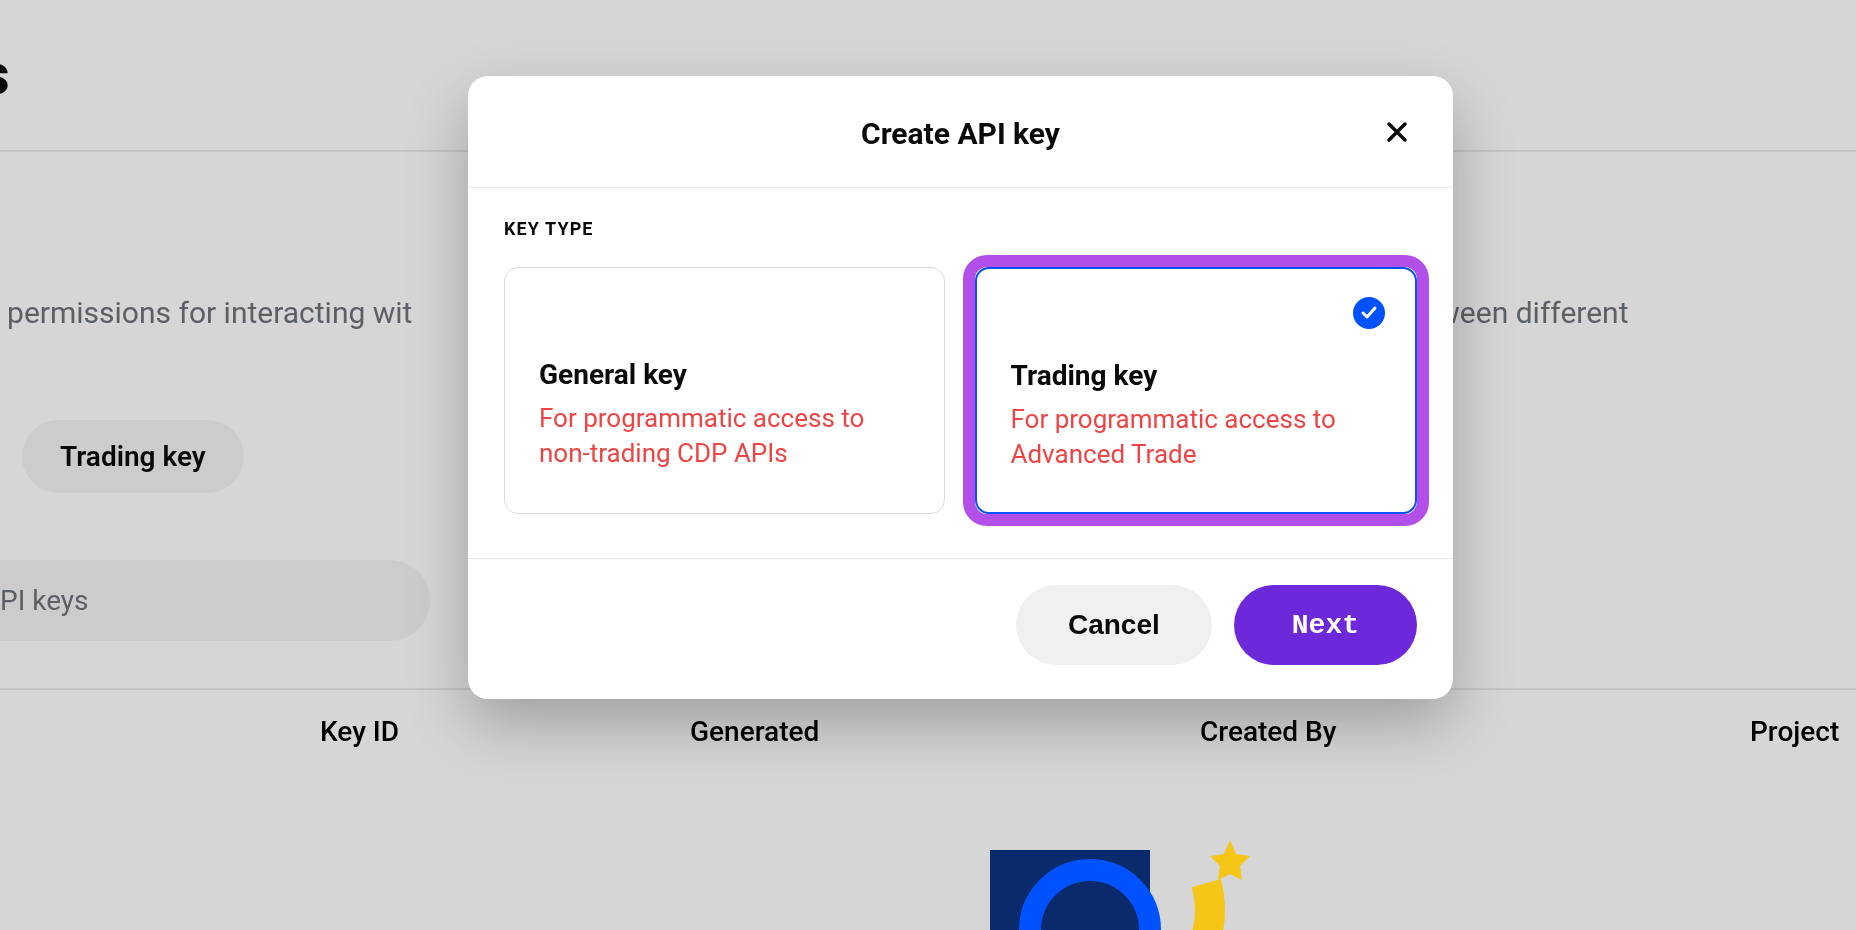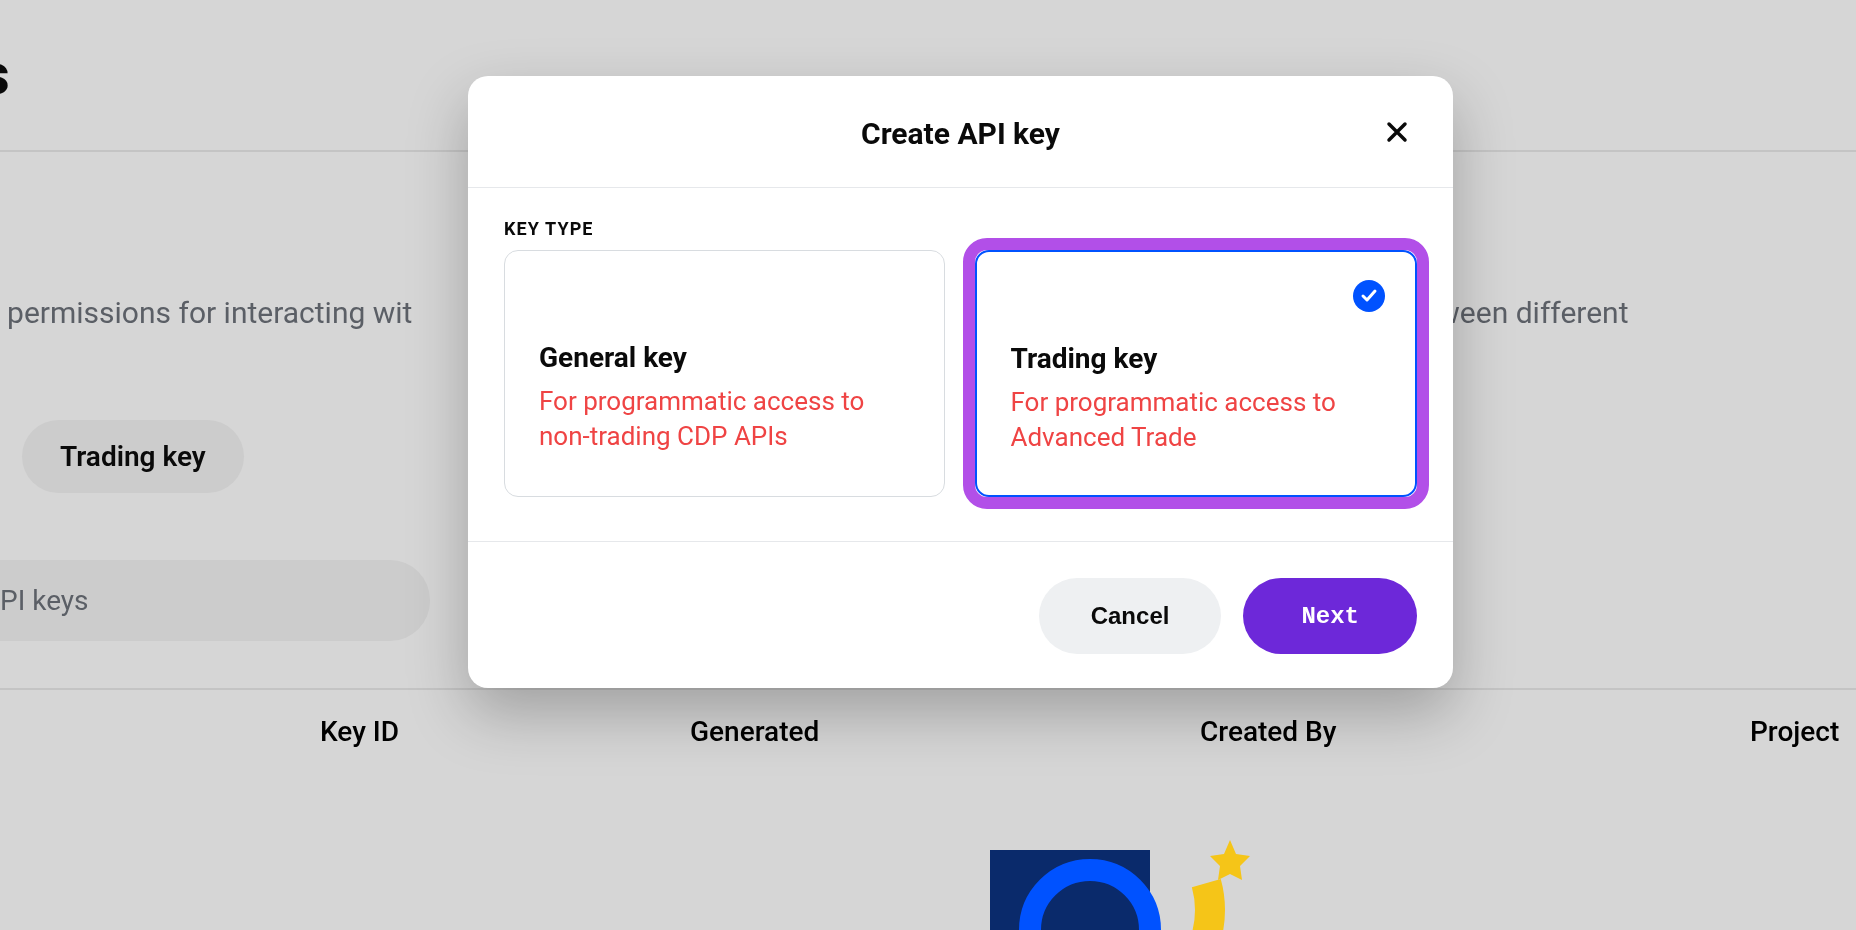--- a/index.html
+++ b/index.html
@@ -124,21 +124,21 @@
     }
     .modal-body {
       padding: 30px 36px 44px 36px;
     }
     .section-label {
       font-size: 18px;
       font-weight: 700;
       letter-spacing: 0.06em;
       color: #0a0a0a;
       text-transform: uppercase;
-      margin-bottom: 11px;
+      margin-bottom: 28px;
     }
     .card-row {
       display: flex;
       gap: 30px;
     }
     .card {
       flex: 1;
       border: 1.5px solid #d8dce0;
       border-radius: 14px;
       padding: 90px 34px 40px 34px;
@@ -184,25 +184,24 @@
     .modal-footer {
       border-top: 1px solid #e6e8eb;
       padding: 26px 36px 34px 36px;
       display: flex;
       justify-content: flex-end;
       gap: 22px;
     }
     .btn {
       padding: 24px 52px;
       border-radius: 40px;
-      font-size: 24px;
+      font-size: 28px;
       font-weight: 600;
       border: none;
       cursor: pointer;
-      margin-top: 10px;
     }
     .btn-secondary {
       background: #eef0f2;
       color: #0a0a0a;
     }
     .btn-primary {
       background: #6d28d9;
       color: #ffffff;
       padding: 24px 58px;
       font-family: Liberation Mono, monospace;

